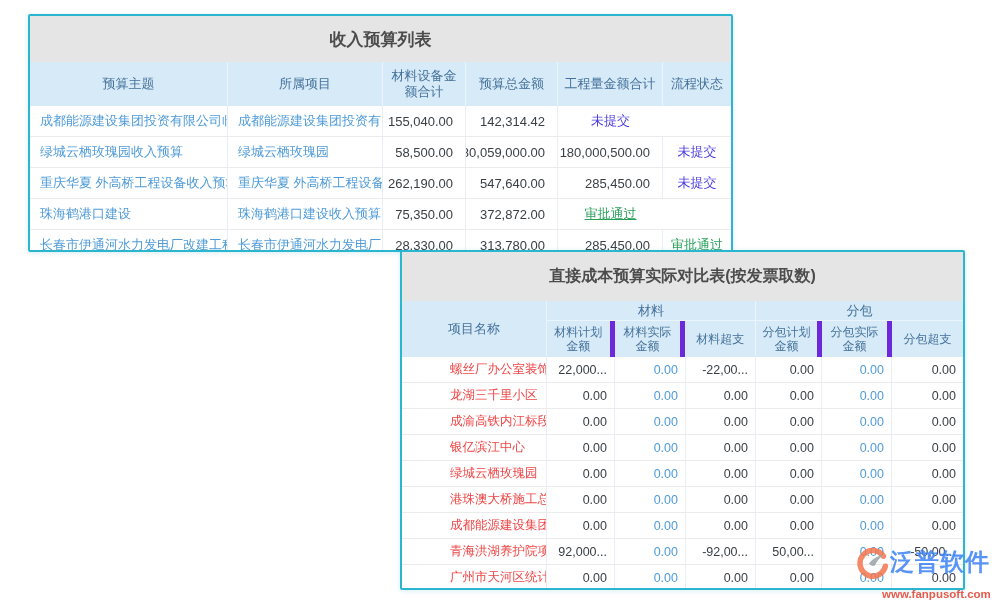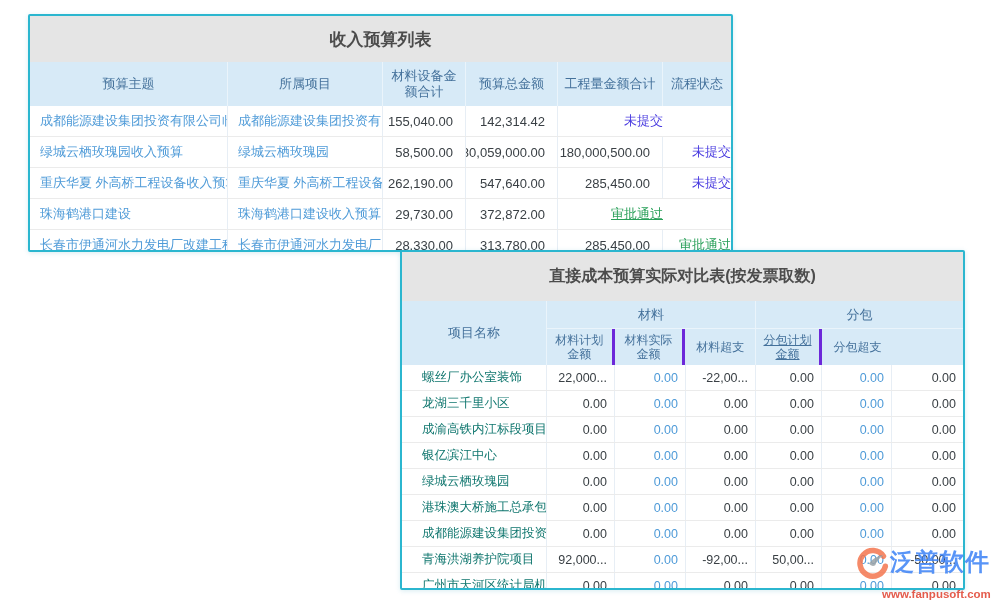--- a/index.html
+++ b/index.html
@@ -19,47 +19,47 @@
   .t1-head .hc { display:flex; align-items:center; justify-content:center; text-align:center;
        border-right:1px solid #eaf4fb; padding:0 6px; line-height:1.25; }
   .t1-head .hc:last-child { border-right:none; }
   .t1-row { display:grid; grid-template-columns:198px 155px 83px 92px 105px 68px; height:31px;
        border-bottom:1px solid #ebebeb; background:#fff; }
   .t1-row .c { display:flex; align-items:center; border-right:1px solid #e7eef5; font-size:13px;
        overflow:hidden; white-space:nowrap; }
   .t1-row .c:last-child { border-right:none; }
   .c.txt { padding-left:10px; color:#4f9bd8; }
   .c.num { justify-content:flex-end; padding-right:12px; color:#3a4045; }
-  .c.stat { justify-content:flex-end; }
+  .c.stat { justify-content:center; }
   span[data-status="pending"] { color:#4a3ce0; }
   span[data-status="approved"] { color:#2aa05a; text-decoration:underline; }
 
   
   .t2 { left:400px; top:250px; width:565px; height:340px; z-index:2; }
   .t2-title { height:49px; font-size:16px; }
   .t2-head { display:flex; background:#d7eaf7; color:#44719b; }
   .t2-name-head { width:145px; display:flex; align-items:center; justify-content:center;
        font-size:13px; border-right:1px solid #eaf4fb; }
   .grp { display:flex; flex-direction:column; }
   .grp-1 { width:209px; border-right:1px solid #eaf4fb; }
   .grp-2 { width:207px; }
-  .grp-title { height:28px; display:flex; align-items:center; justify-content:center; font-size:13px;
+  .grp-title { height:20px; display:flex; align-items:center; justify-content:center; font-size:13px;
        border-bottom:1px solid #eaf4fb; }
   .grp-cols { display:flex; height:36px; }
   .grp-cols .shc { display:flex; align-items:center; justify-content:center; text-align:center;
-       font-size:12px; line-height:1.2; border-right:3px solid #6d28d9; padding:0 4px; }
+       font-size:12px; line-height:1.2; border-right:5px solid #6d28d9; padding:0 4px; }
   .grp-cols .shc:last-child { border-right:none; }
   .w1 { width:68px; } .w2 { width:71px; } .w3 { width:70px; }
-  .w4 { width:66px;text-decoration:underline; } .w5 { width:70px; } .w6 { width:71px; }
+  .w4 { width:66px; } .w5 { width:70px; } .w6 { width:71px; }
   .t2-row { display:grid; grid-template-columns:145px 68px 71px 70px 66px 70px 71px; height:26px;
        border-bottom:1px solid #ebebeb; background:#fff; }
   .t2-row .c { display:flex; align-items:center; font-size:12.5px; border-right:1px solid #e7eef5;
        overflow:hidden; white-space:nowrap; }
   .t2-row .c:last-child { border-right:none; }
-  .t2-row .name { padding-left:20px; color:#0f766e; }
+  .t2-row .name { padding-left:20px; color:#ef4444;margin-left:28px; }
   .t2-row .num { justify-content:flex-end; padding-right:7px; color:#3a4045; }
   .t2-row .num.link { color:#4f9bd8; }
 
   
   .watermark { position:absolute; left:856px; top:544px; width:142px; height:50px; z-index:5; opacity:.85; }
   .wm-logo { position:absolute; left:0; top:3px; width:33px; height:33px; }
   .wm-brand { position:absolute; left:34px; top:2px; font-size:24px; font-weight:bold; color:#3b82f6;
        letter-spacing:1px; white-space:nowrap; }
   .wm-url { position:absolute; left:26px; top:44px; font-size:11.5px; font-weight:bold; color:#e0402e;
        white-space:nowrap;text-align:center; }
@@ -105,21 +105,21 @@
       <div class="c num">262,190.00</div>
       <div class="c num">547,640.00</div>
       <div class="c num">285,450.00</div>
       <div class="c stat">
           <span data-status="pending">未提交</span>
         </div>
     </div>
     <div class="t1-row">
       <div class="c txt">珠海鹤港口建设</div>
       <div class="c txt">珠海鹤港口建设收入预算</div>
-      <div class="c num">29,730.00</div>
+      <div class="c num">75,350.00</div>
       <div class="c num">372,872.00</div>
       <div class="c stat">
           <span data-status="approved">审批通过</span>
         </div>
     </div>
     <div class="t1-row">
       <div class="c txt">长春市伊通河水力发电厂改建工程...</div>
       <div class="c txt">长春市伊通河水力发电厂...</div>
       <div class="c num">28,330.00</div>
       <div class="c num">313,780.00</div>
@@ -139,20 +139,21 @@
         <div class="grp-cols">
           <div class="shc w1">材料计划金额</div>
           <div class="shc w2">材料实际金额</div>
           <div class="shc w3">材料超支</div>
         </div>
       </div>
       <div class="grp grp-2">
         <div class="grp-title">分包</div>
         <div class="grp-cols">
           <div class="shc w4">分包计划金额</div>
+          <div class="shc w5">分包实际金额</div>
           <div class="shc w6">分包超支</div>
         </div>
       </div>
     </div>
 
     <div class="t2-row">
       <div class="c name">螺丝厂办公室装饰</div>
       <div class="c num">22,000...</div>
       <div class="c num link">0.00</div>
       <div class="c num">-22,00...</div>

